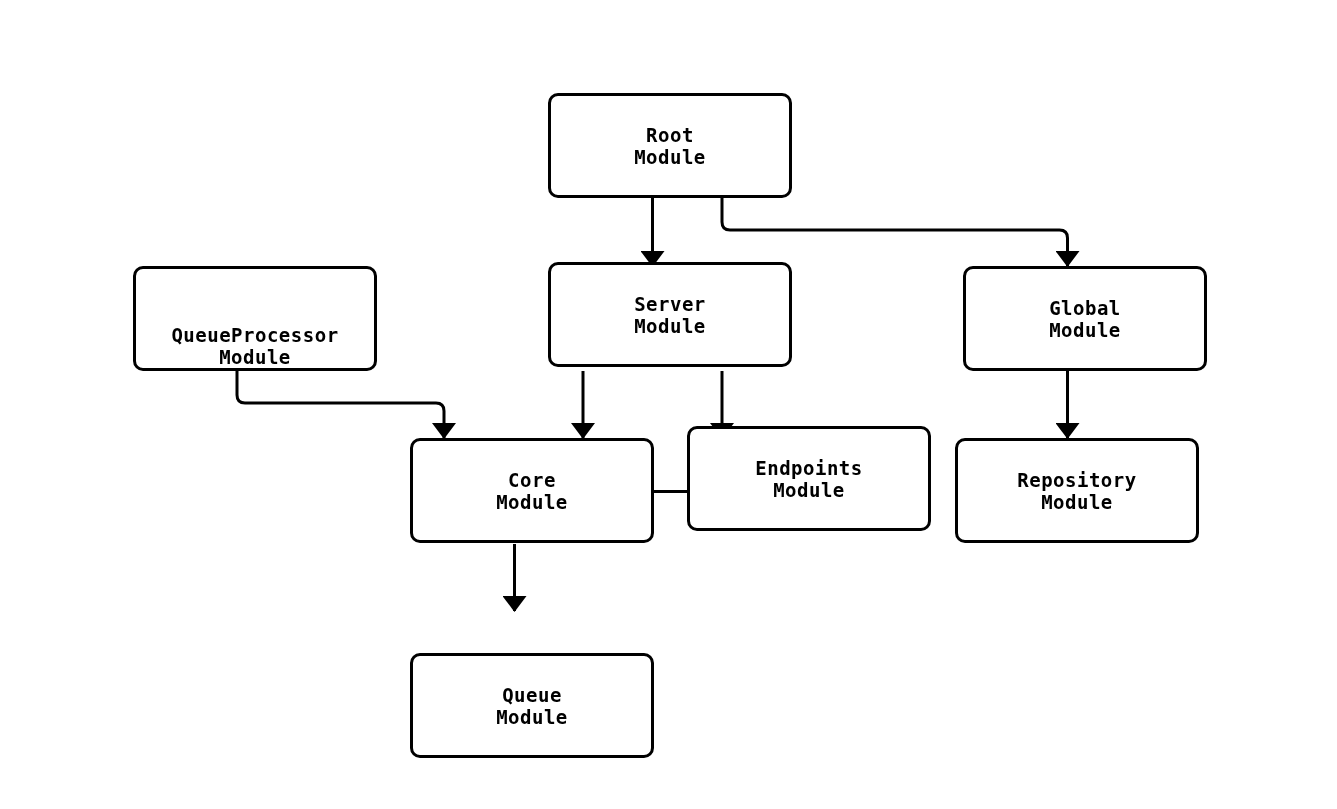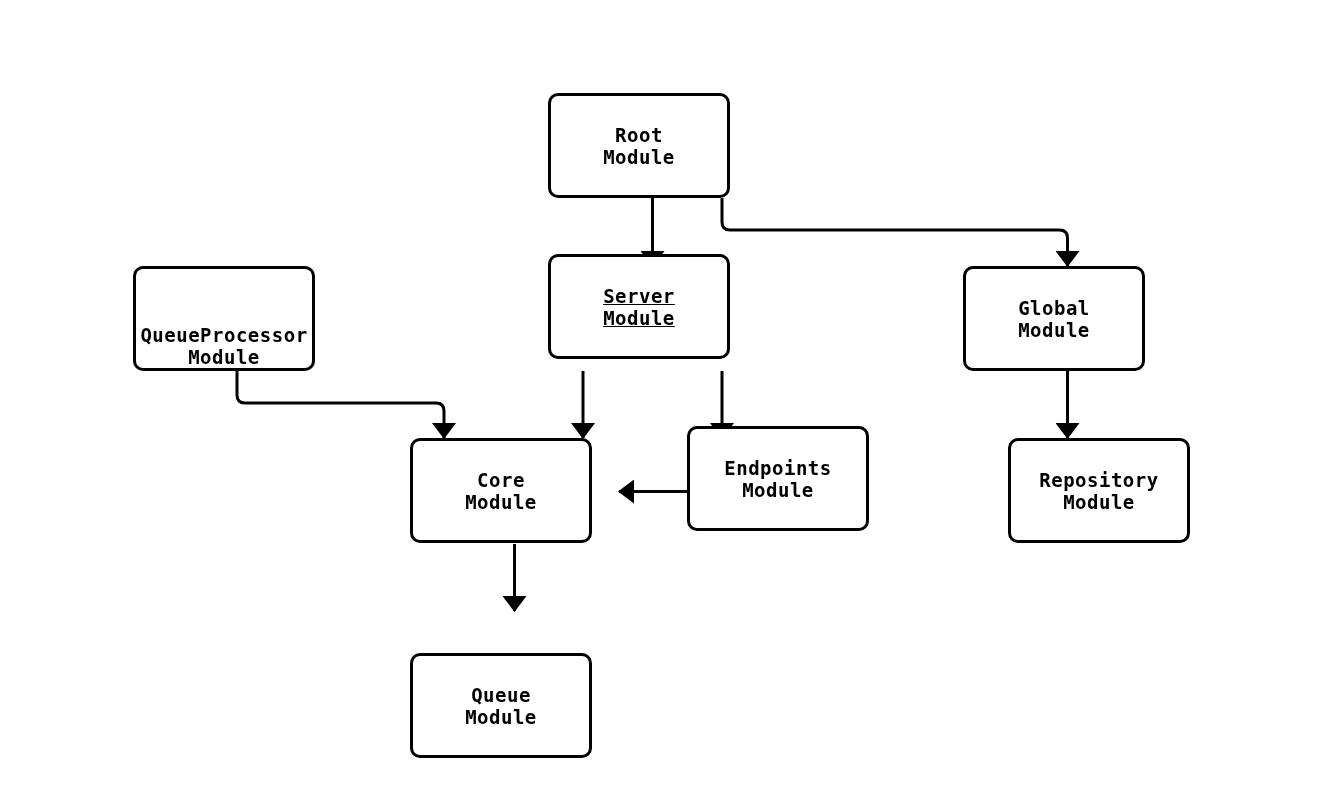--- a/index.html
+++ b/index.html
@@ -22,46 +22,46 @@
     width: 1337px;
     height: 809px;
   }
   .edges-layer path {
     fill: none;
     stroke: #000000;
     stroke-width: 3;
   }
   .node {
     position: absolute;
-    width: 182px;
+    width: 244px;
     height: 105px;
     box-sizing: border-box;
     background: #ffffff;
     border: 3px solid #000000;
     border-radius: 10px;
     display: flex;
     align-items: center;
     justify-content: center;
   }
   .node .label {
     font-weight: bold;
     font-size: 19px;
     line-height: 22px;
     letter-spacing: 0.5px;
     text-align: center;
     white-space: pre-line;
     color: #000000;
   }
   .n-root           { left: 548px; top: 93px;  }
-  .n-server         { left: 548px; top: 254px; text-decoration: underline; }
+  .n-server         { left: 548px; top: 262px; }
   .n-queueprocessor { left: 133px; top: 266px; align-items: flex-end; }
   .n-global         { left: 963px; top: 266px; }
   .n-core           { left: 410px; top: 438px; }
   .n-endpoints      { left: 687px; top: 426px; }
-  .n-repository     { left: 1008px; top: 438px; }
+  .n-repository     { left: 955px; top: 438px; }
   .n-queue          { left: 410px; top: 611px; margin-top: 42px; }
 </style>
 </head>
 <body>
 
 <div class="canvas">
 
   <svg class="edges-layer" viewBox="0 0 1337 809" xmlns="http://www.w3.org/2000/svg">
     <defs>
       <marker id="arrowhead" markerUnits="userSpaceOnUse" markerWidth="16" markerHeight="24" viewBox="0 0 16 24" refX="15" refY="12" orient="auto">

